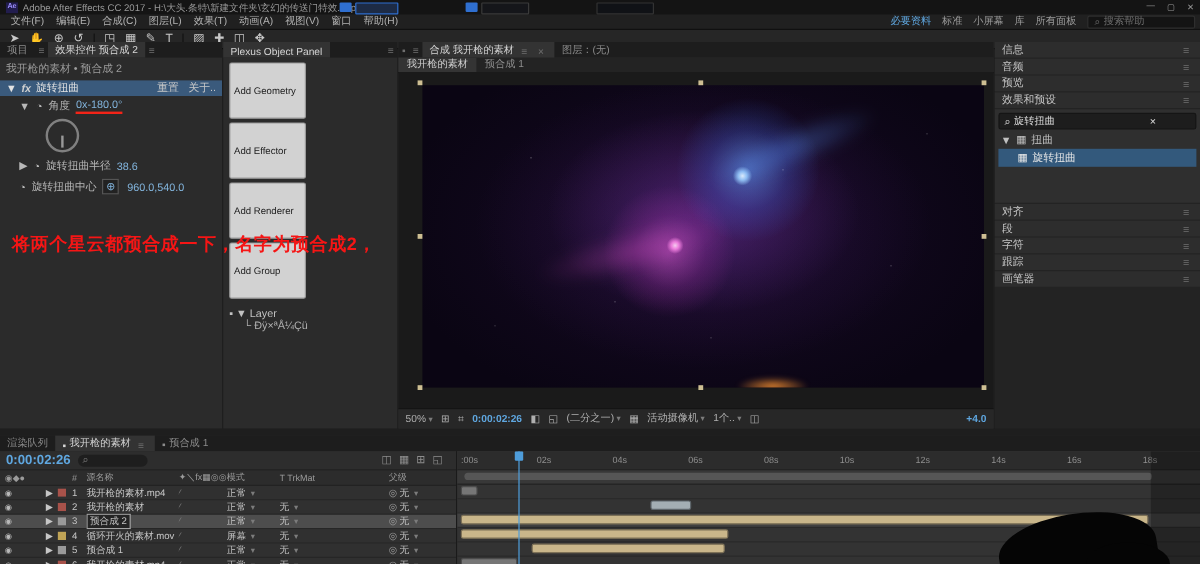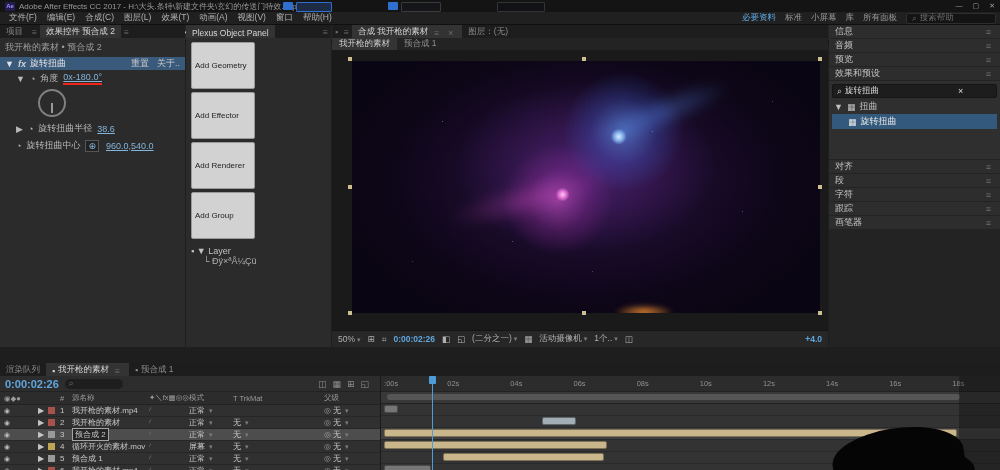--- a/index.html
+++ b/index.html
@@ -23,37 +23,37 @@
   .ws.active{color:#5fa7e0;}
   .helpsearch{background:#141414;border:1px solid #2e2e2e;border-radius:2px;padding:0 5px;height:9px;
               display:flex;gap:3px;align-items:center;width:78px;color:#6d6d6d;}
 
   
   .toolbar{height:15px;background:#262626;display:flex;align-items:center;gap:8px;padding:0 8px;
            color:#c8c8c8;font-size:10px;border-bottom:1px solid #0e0e0e;}
   .tsep{width:1px;height:10px;background:#121212;}
 
   
-  .panel{position:absolute;top:25px;height:322px;background:#2b2b2b;}
+  .panel{position:absolute;top:35px;height:322px;background:#2b2b2b;}
   #p-effects{left:0;width:185px;}
   #p-plexus{left:186px;width:145px;}
   #p-viewer{left:332px;width:496px;}
   #p-right{left:829px;width:171px;background:#232323;}
   .ptabs{height:13px;background:#1d1d1d;display:flex;align-items:stretch;font-size:8.5px;color:#8b8b8b;}
   .ptab{padding:0 6px;display:flex;align-items:center;gap:3px;}
   .ptab.active{background:#333;color:#d6d6d6;align-items:flex-end;}
   .picon{color:#6f6f6f;padding:0 3px;display:flex;align-items:center;}
 
   
   .ec-breadcrumb{padding:3px 5px;color:#9c9c9c;}
   .ec-effect{height:13px;background:#3a5a7c;display:flex;align-items:center;gap:4px;padding:0 5px;color:#e3e3e3;}
   .fxbadge{font-style:italic;font-weight:bold;color:#d0d0d0;}
   .ec-right{margin-left:auto;display:flex;gap:8px;color:#c8c8c8;}
   .ec-row{display:flex;align-items:center;gap:5px;padding:2px 5px 2px 16px;color:#b8b8b8;}
-  .val{color:#82b4dc;text-decoration:underline;}
+  .val{color:#82b4dc;}
   .angleval{border-bottom:2px solid #f32418;padding-bottom:1px;}
   .dial{width:24px;height:24px;border:2px solid #808080;border-radius:50%;margin:2px 0 3px 38px;position:relative;}
   .dial::after{content:"";position:absolute;left:50%;top:50%;width:2px;height:10px;background:#999;transform:translateX(-50%);}
   .coordbox{border:1px solid #555;background:#222;padding:0 2px;color:#82b4dc;margin-right:2px;}
 
   
   .px-content{padding:4px 5px;}
   .px-btn{display:block;width:64px;background:#d2d2d2;color:#1c1c1c;font-size:8px;padding:18px 3px;
           margin:0 0 3px;border:1px solid #9a9a9a;border-radius:2px;text-align:left;font-family:inherit;}
   .px-tree{margin-top:7px;color:#c2c2c2;}
@@ -385,20 +385,21 @@
         <span>跟踪</span>
         <span class="picon">≡</span>
       </div>
     <div class="rp-h">
         <span>画笔器</span>
         <span class="picon">≡</span>
       </div>
   </div>
 
   <div class="anno">
+    <div>将两个星云都预合成一下，名字为预合成2，</div>
   </div>
 
   <div class="timeline">
     <div class="tl-tabs">
       <span class="ptab">
           <span>渲染队列</span>
         </span>
       <span class="ptab active">
         <span>▪</span>
         <span>我开枪的素材</span>

